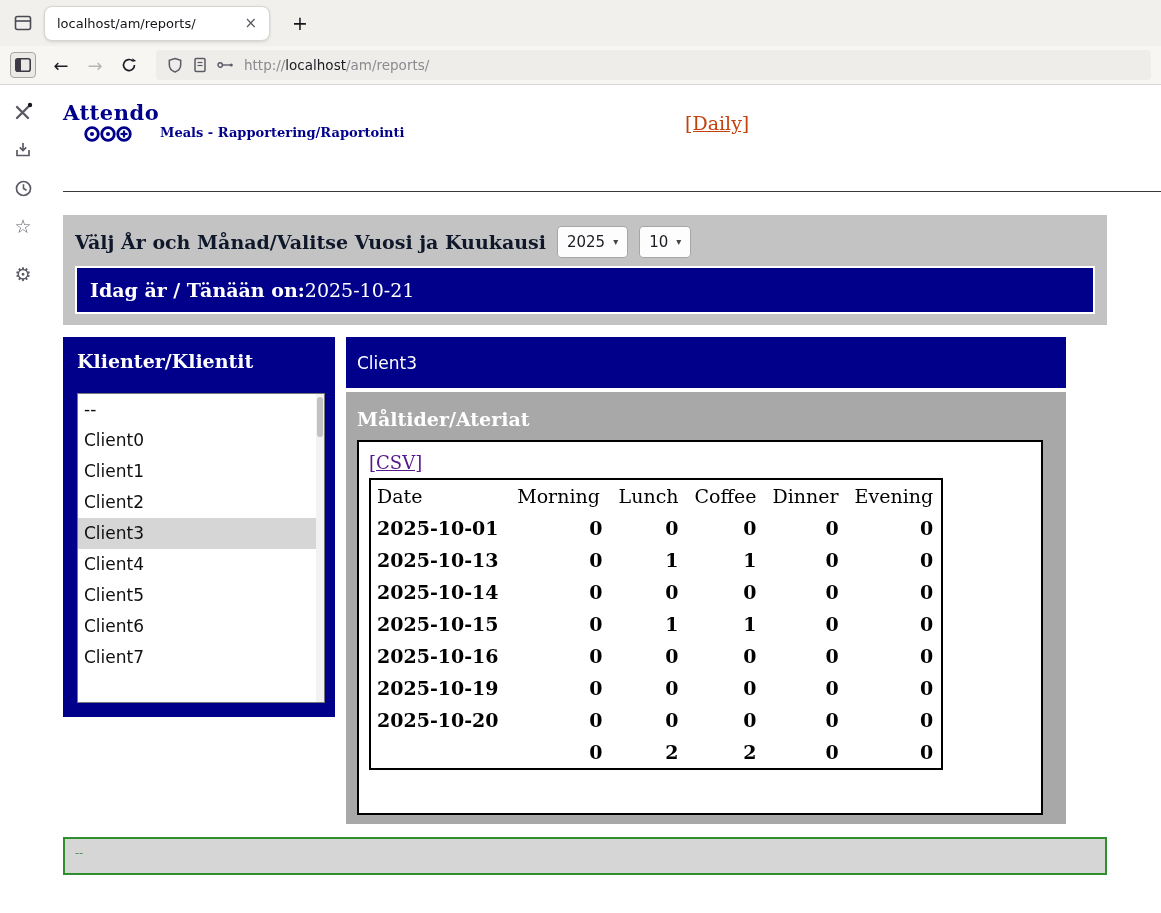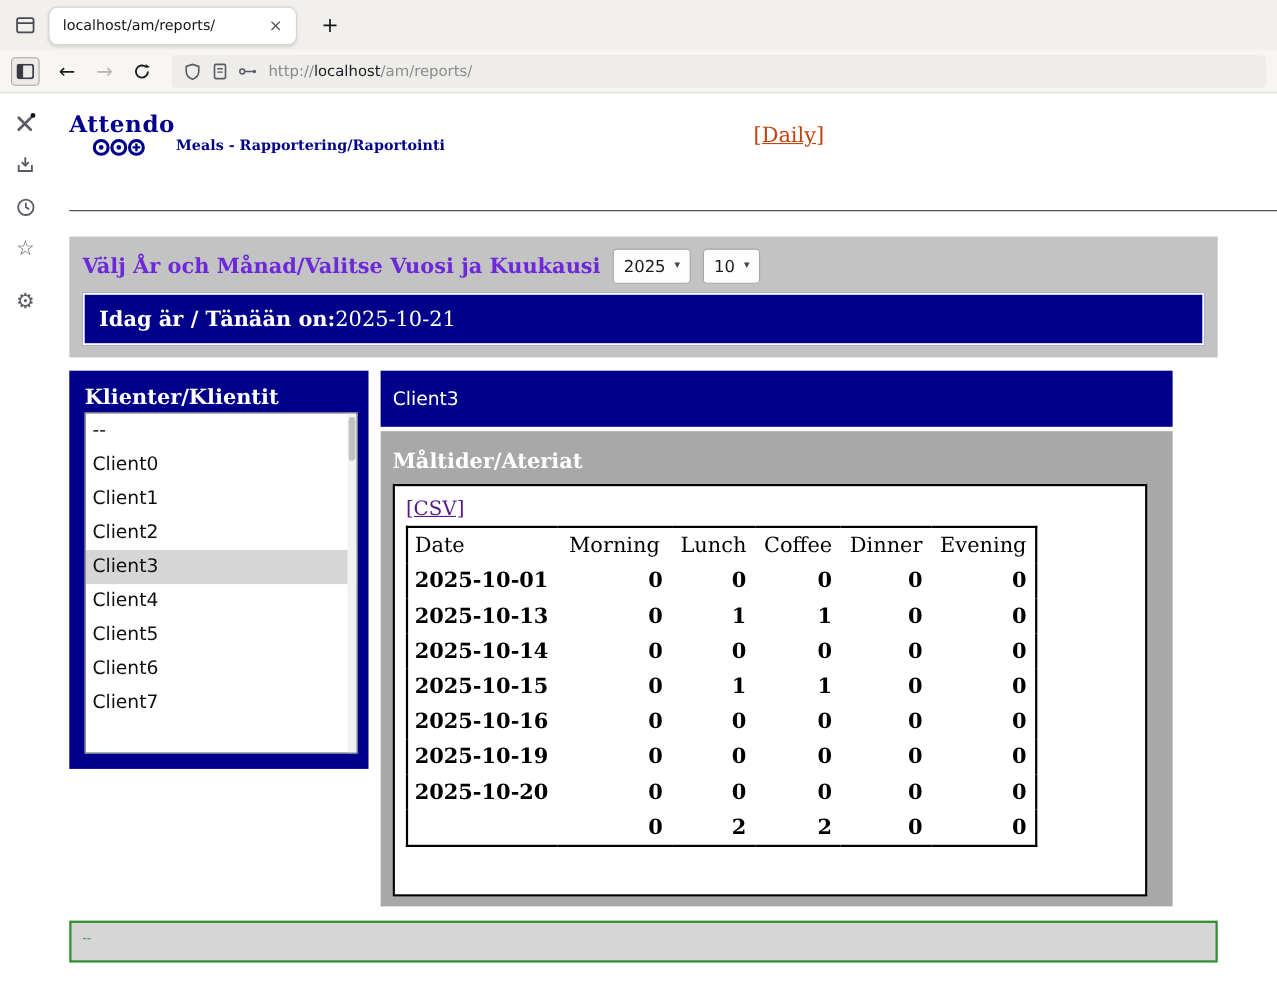--- a/index.html
+++ b/index.html
@@ -37,30 +37,30 @@
   .logo { color: #00008b; width: 110px; }
   .logo-text { font-family: "DejaVu Serif", serif; font-weight: bold; font-size: 21px; letter-spacing: .5px; line-height: 1; }
   .logo-mark { margin: 2px 0 0 20px; display: block; }
   .title { position: absolute; left: 97px; top: 40px; font-family: "DejaVu Serif", serif; font-size: 13px; font-weight: bold; color: #00008b; }
   .daily-link { position: absolute; left: 622px; top: 27px; font-family: "DejaVu Serif", serif; font-size: 19px; color: #c2410c; text-decoration: underline; cursor: pointer; }
   hr.rule { border: none; border-top: 1px solid #3a3a3a; }
 
   
   .filter-panel { width: 1044px; background: #c3c3c3; margin-top: 23px; padding: 8px 12px 11px; }
   .filter-row { display: flex; align-items: center; gap: 11px; height: 37px; }
-  .filter-label { font-family: "DejaVu Serif", serif; font-weight: bold; font-size: 19px; color: #6d28d9; white-space: nowrap; }
+  .filter-label { font-family: "DejaVu Serif", serif; font-weight: bold; font-size: 19px; color: #0f172a; white-space: nowrap; }
   .select { background: #fdfdfd; border: 1px solid #a6a6a6; border-radius: 4px; height: 32px; display: inline-flex; align-items: center; gap: 8px; padding: 0 9px; font-size: 15px; color: #1c1b22; cursor: pointer; }
   .select .chev { font-size: 10px; color: #444; }
   .today-bar { margin-top: 6px; height: 48px; background: #00008b; border: 2px solid #fff; display: flex; align-items: center; padding: 0 13px; font-family: "DejaVu Serif", serif; font-size: 19px; color: #fff; }
   .today-bar .lbl { font-weight: bold; }
 
   
   .main-row { display: flex; margin-top: 12px; gap: 11px; align-items: flex-start; }
   .clients-panel { width: 272px; background: #00008b; padding: 13px 10px 14px 14px; }
-  .clients-header { font-family: "DejaVu Serif", serif; font-weight: bold; font-size: 19px; color: #fff; margin-bottom: 3px; }
+  .clients-header { font-family: "DejaVu Serif", serif; font-weight: bold; font-size: 19px; color: #fff; margin-bottom: 21px; }
   .list-wrap { position: relative; background: #fff; border: 1px solid #767676; height: 310px; overflow: hidden; }
   .client-list { height: 100%; }
   .client-item { font-size: 17px; color: #0f0f0f; height: 31px; line-height: 31px; padding-left: 6px; cursor: default; }
   .client-item.selected { background: #d6d6d6; }
   .list-scrollbar { position: absolute; top: 0; right: 0; width: 8px; bottom: 0; background: #f2f2f2; }
   .list-thumb { position: absolute; top: 3px; left: 1px; width: 6px; height: 40px; background: #c2c2c2; border-radius: 3px; }
 
   .detail-col { width: 720px; }
   .client-title-bar { height: 51px; background: #00008b; color: #fff; font-size: 17px; display: flex; align-items: center; padding-left: 11px; }
   .meals-panel { margin-top: 4px; background: #a8a8a8; padding: 16px 23px 9px 11px; }

